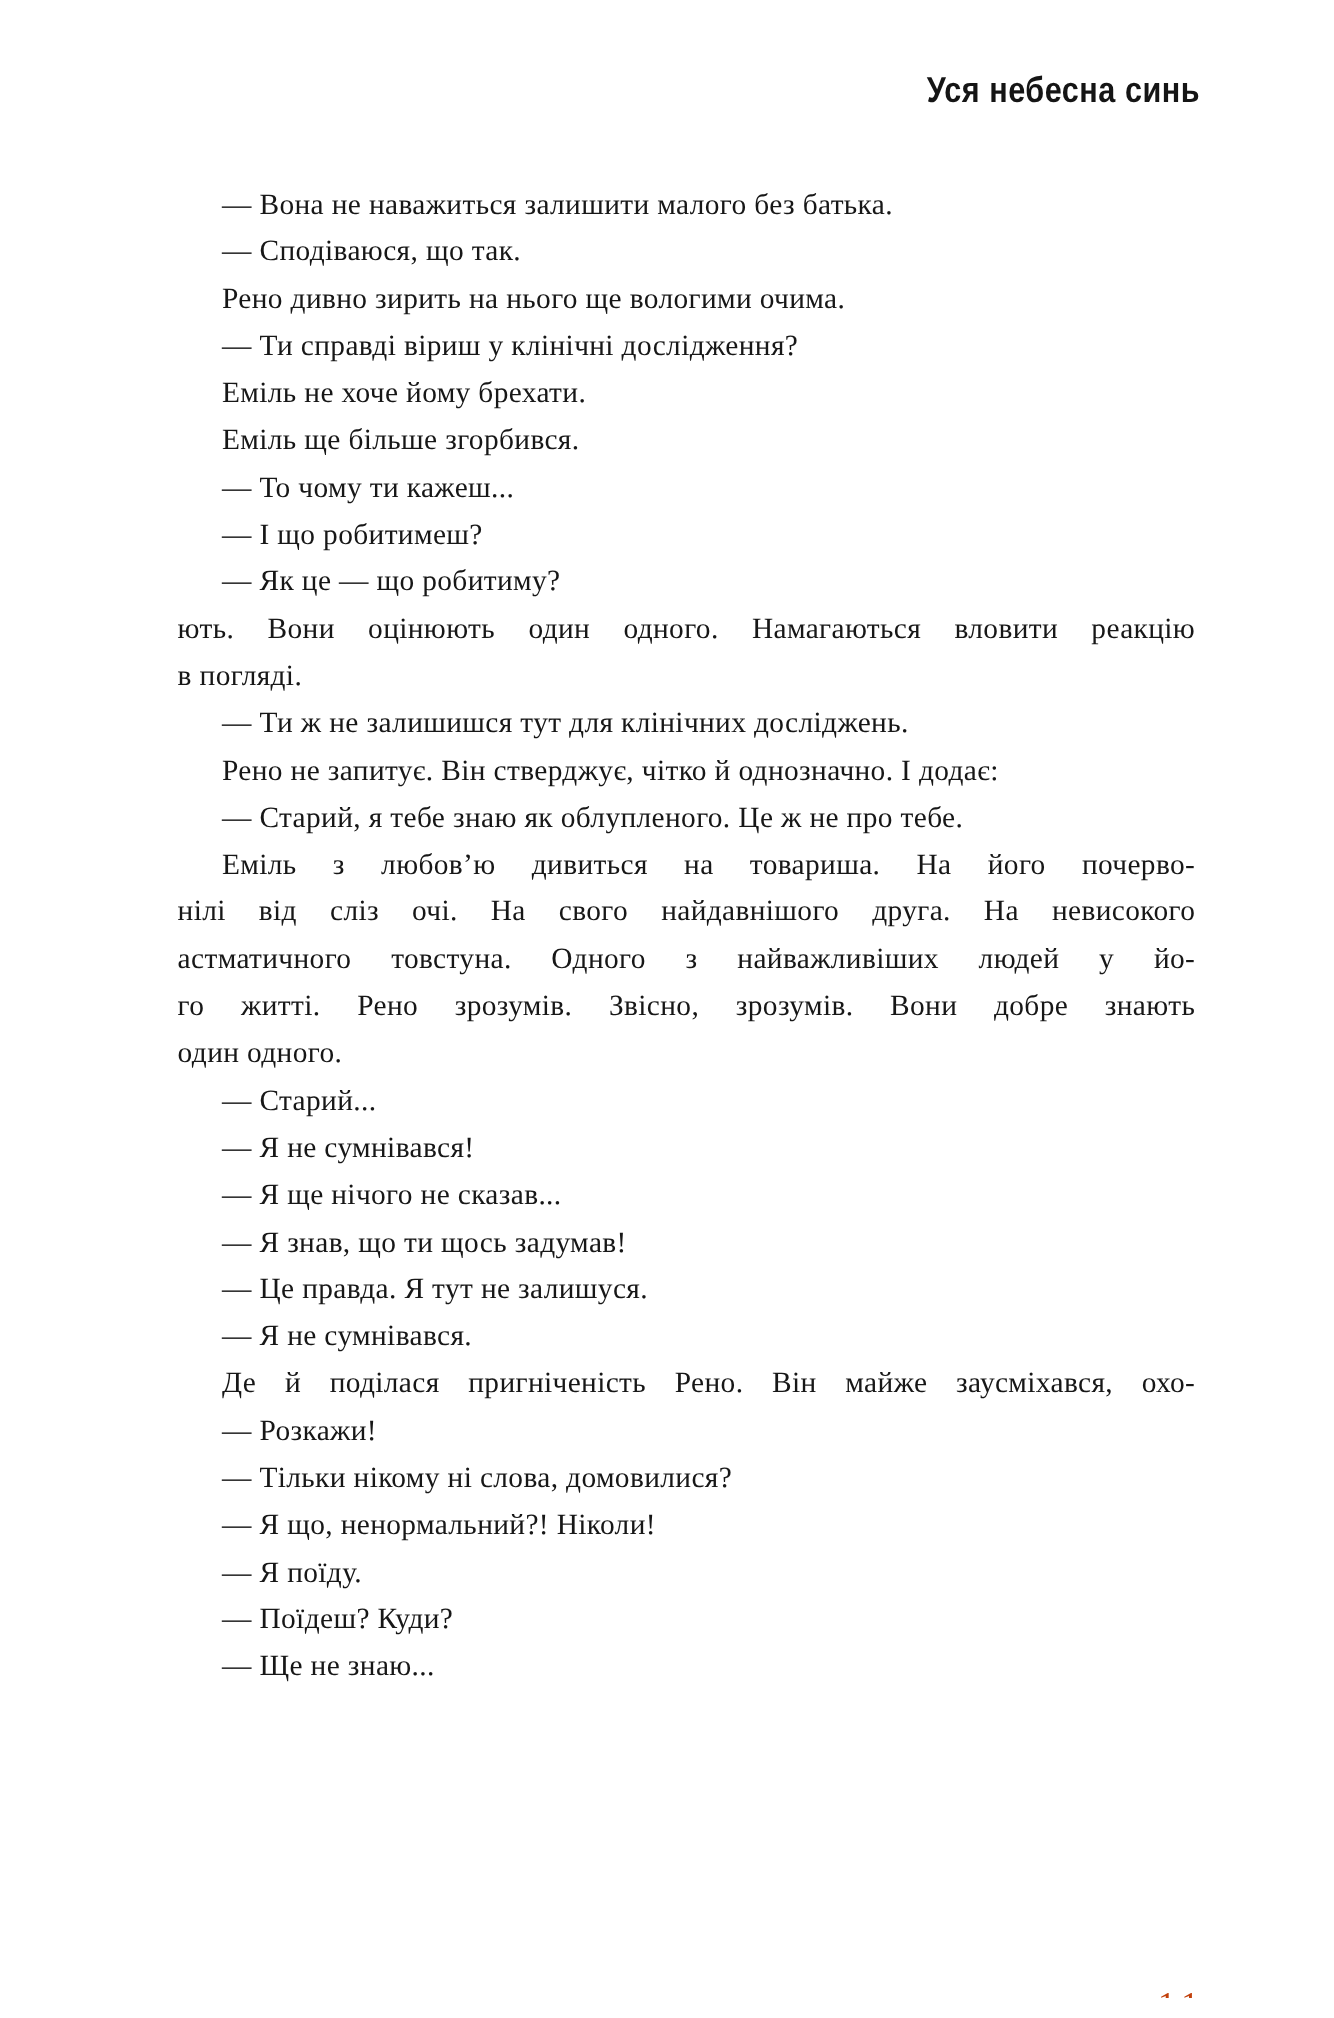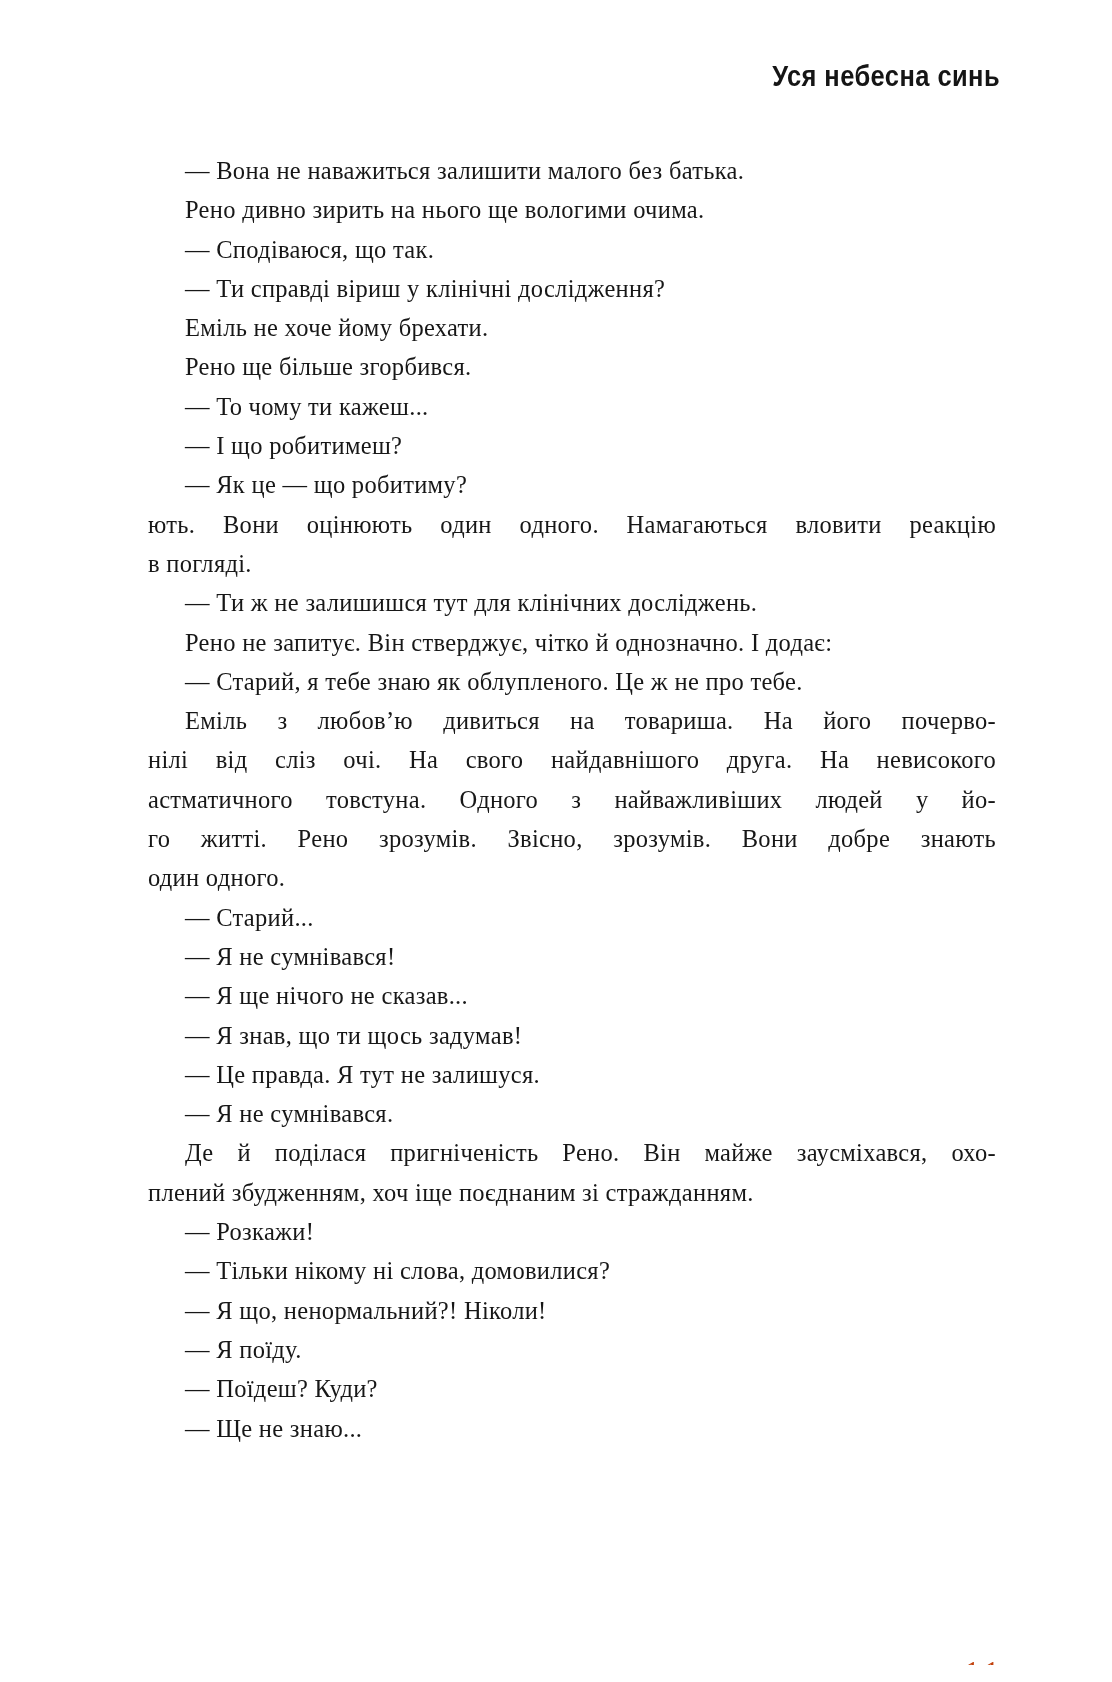--- a/index.html
+++ b/index.html
@@ -64,46 +64,45 @@
   }
 </style>
 </head>
 <body>
 
 <div class="page">
   <div class="running-header">Уся небесна синь</div>
 
   <div class="body-text" id="body-lines">
       <div class="line indent">— Вона не наважиться залишити малого без батька.</div>
+      <div class="line indent">— Сподіваюся, що так.</div>
       <div class="line indent">Рено дивно зирить на нього ще вологими очима.</div>
-      <div class="line indent">— Сподіваюся, що так.</div>
       <div class="line indent">— Ти справді віриш у клінічні дослідження?</div>
       <div class="line indent">Еміль не хоче йому брехати.</div>
-      <div class="line indent">Рено ще більше згорбився.</div>
+      <div class="line indent">Еміль ще більше згорбився.</div>
       <div class="line indent">— То чому ти кажеш...</div>
       <div class="line indent">— І що робитимеш?</div>
       <div class="line indent">— Як це — що робитиму?</div>
       <div class="line justify">ють. Вони оцінюють один одного. Намагаються вловити реакцію</div>
       <div class="line">в погляді.</div>
       <div class="line indent">— Ти ж не залишишся тут для клінічних досліджень.</div>
       <div class="line indent">Рено не запитує. Він стверджує, чітко й однозначно. І додає:</div>
       <div class="line indent">— Старий, я тебе знаю як облупленого. Це ж не про тебе.</div>
       <div class="line indent justify">Еміль з любов’ю дивиться на товариша. На його почерво-</div>
       <div class="line justify">нілі від сліз очі. На свого найдавнішого друга. На невисокого</div>
       <div class="line justify">астматичного товстуна. Одного з найважливіших людей у йо-</div>
       <div class="line justify">го житті. Рено зрозумів. Звісно, зрозумів. Вони добре знають</div>
       <div class="line">один одного.</div>
       <div class="line indent">— Старий...</div>
       <div class="line indent">— Я не сумнівався!</div>
       <div class="line indent">— Я ще нічого не сказав...</div>
       <div class="line indent">— Я знав, що ти щось задумав!</div>
       <div class="line indent">— Це правда. Я тут не залишуся.</div>
       <div class="line indent">— Я не сумнівався.</div>
       <div class="line indent justify">Де й поділася пригніченість Рено. Він майже заусміхався, охо-</div>
-      <div class="line">плений збудженням, хоч іще поєднаним зі стражданням.</div>
       <div class="line indent">— Розкажи!</div>
       <div class="line indent">— Тільки нікому ні слова, домовилися?</div>
       <div class="line indent">— Я що, ненормальний?! Ніколи!</div>
       <div class="line indent">— Я поїду.</div>
       <div class="line indent">— Поїдеш? Куди?</div>
       <div class="line indent">— Ще не знаю...</div>
     </div>
 
   <div class="page-number">11</div>
 </div>

